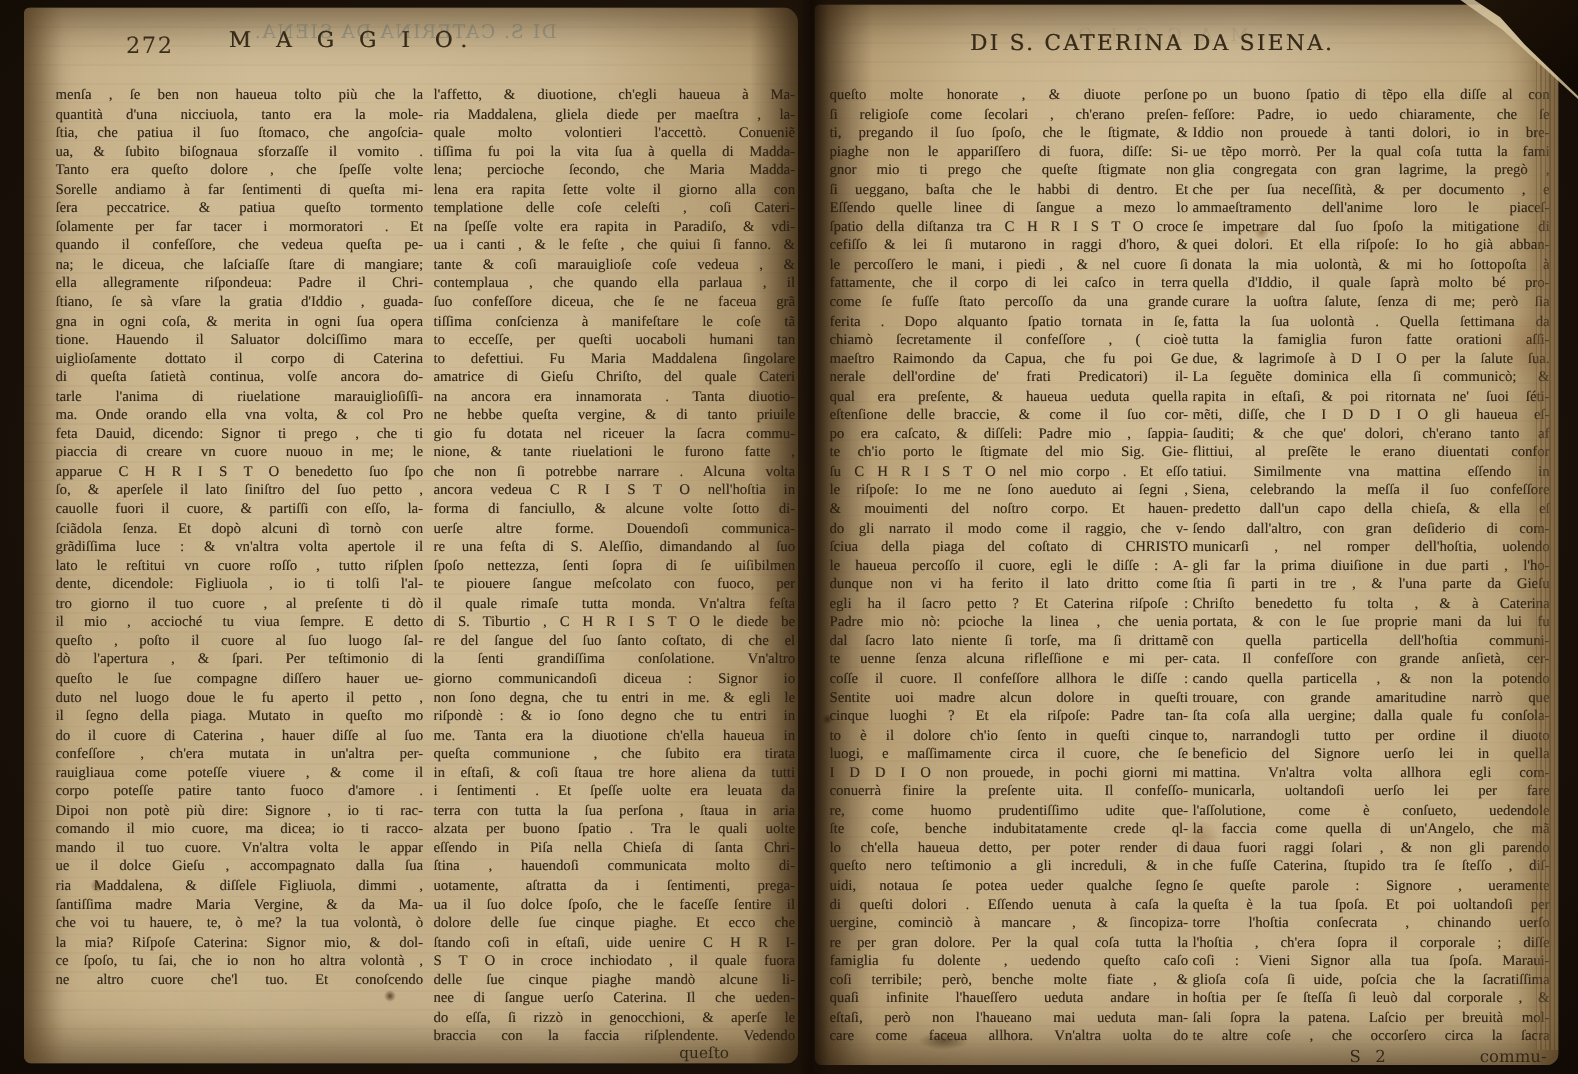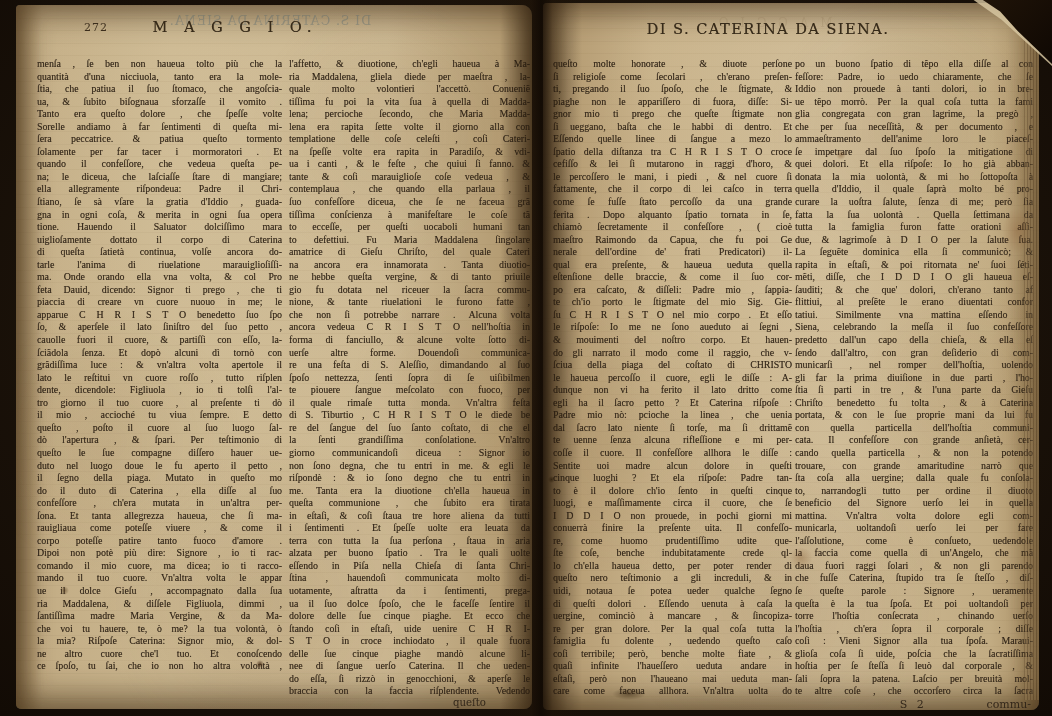--- a/index.html
+++ b/index.html
@@ -37,21 +37,21 @@
     position:absolute;left:500px;top:0;width:82px;height:716px;pointer-events:none;
     background:linear-gradient(90deg, rgba(30,18,6,0) 0%, rgba(30,18,6,.42) 38%, rgba(16,9,3,.78) 50%, rgba(30,18,6,.40) 64%, rgba(30,18,6,0) 100%);
   }
   .col{position:absolute;top:58px;font-size:9.8px;color:var(--ink,#33271a);
        text-shadow:.2px .2px .3px rgba(40,26,10,.45);font-family:Liberation Serif, serif;}
   .tl{height:12.55px;line-height:12.6px;overflow:hidden;text-align:justify;text-align-last:justify;}
   #col1{left:37px;width:245px;}
   #col2{left:289px;width:241px;}
   #col3{left:553px;width:239px;}
   #col4{left:795px;width:238px;}
-  .pagenum{position:absolute;font-size:11px;color:#3b2d1c;letter-spacing:1px;}
+  .pagenum{position:absolute;font-size:15px;color:#3b2d1c;letter-spacing:1px;}
   #pn-left{left:84px;top:21px;}
   #pn-right{left:1024px;top:23px;}
   .runhead{position:absolute;color:#362a19;text-align:center;text-shadow:.3px .3px .4px rgba(40,26,10,.5);}
   #rh-left{left:40px;top:19px;width:390px;font-size:14.5px;letter-spacing:6px;}
   #rh-right{left:553px;top:21px;width:430px;font-size:14.5px;letter-spacing:1.5px;}
   .ghost{position:absolute;transform:scaleX(-1);opacity:.38;filter:blur(.4px);
          text-align:center;pointer-events:none;}
   #ghost-left{left:60px;top:13px;width:420px;font-size:12.5px;letter-spacing:1px;color:var(--ghost_blue,#53666d);}
   #ghost-right{left:600px;top:16px;width:340px;font-size:12px;letter-spacing:4px;color:#7c6545;opacity:.16;}
   #catch-left{position:absolute;left:289px;top:697px;width:241px;font-size:10.2px;
@@ -124,35 +124,34 @@
       <div class="tl">grãdiſſima luce : &amp; vn'altra volta apertole il</div>
       <div class="tl">lato le reſtitui vn cuore roſſo , tutto riſplen</div>
       <div class="tl">dente, dicendole: Figliuola , io ti tolſi l'al-</div>
       <div class="tl">tro giorno il tuo cuore , al preſente ti dò</div>
       <div class="tl">il mio , accioché tu viua ſempre. E detto</div>
       <div class="tl">queſto , poſto il cuore al ſuo luogo ſal-</div>
       <div class="tl">dò l'apertura , &amp; ſpari. Per teſtimonio di</div>
       <div class="tl">queſto le ſue compagne diſſero hauer ue-</div>
       <div class="tl">duto nel luogo doue le fu aperto il petto ,</div>
       <div class="tl">il ſegno della piaga. Mutato in queſto mo</div>
-      <div class="tl">do il duto di Caterina , ella diſſe al ſuo</div>
+      <div class="tl">do il cuore di Caterina , hauer diſſe al ſuo</div>
       <div class="tl">confeſſore , ch'era mutata in un'altra per-</div>
-      <div class="tl">ſona. Et tanta allegrezza haueua, che ſi ma-</div>
       <div class="tl">rauigliaua come poteſſe viuere , &amp; come il</div>
       <div class="tl">corpo poteſſe patire tanto fuoco d'amore .</div>
       <div class="tl">Dipoi non potè più dire: Signore , io ti rac-</div>
       <div class="tl">comando il mio cuore, ma dicea; io ti racco-</div>
       <div class="tl">mando il tuo cuore. Vn'altra volta le appar</div>
       <div class="tl">ue il dolce Gieſu , accompagnato dalla ſua</div>
       <div class="tl">ria Maddalena, &amp; diſſele Figliuola, dimmi ,</div>
       <div class="tl">ſantiſſima madre Maria Vergine, &amp; da Ma-</div>
       <div class="tl">che voi tu hauere, te, ò me? la tua volontà, ò</div>
       <div class="tl">la mia? Riſpoſe Caterina: Signor mio, &amp; dol-</div>
+      <div class="tl">ce ſpoſo, tu ſai, che io non ho altra volontà ,</div>
       <div class="tl">ne altro cuore che'l tuo. Et conoſcendo</div>
-      <div class="tl">ce ſpoſo, tu ſai, che io non ho altra volontà ,</div>
     </div>
   <div id="col2" class="col">
       <div class="tl">l'affetto, &amp; diuotione, ch'egli haueua à Ma-</div>
       <div class="tl">ria Maddalena, gliela diede per maeſtra , la-</div>
       <div class="tl">quale molto volontieri l'accettò. Conueniẽ</div>
       <div class="tl">tiſſima fu poi la vita ſua à quella di Madda-</div>
       <div class="tl">lena; percioche ſecondo, che Maria Madda-</div>
       <div class="tl">lena era rapita ſette volte il giorno alla con</div>
       <div class="tl">templatione delle coſe celeſti , coſi Cateri-</div>
       <div class="tl">na ſpeſſe volte era rapita in Paradiſo, &amp; vdi-</div>
@@ -283,21 +282,21 @@
       <div class="tl">ſtia ſi parti in tre , &amp; l'una parte da Gieſu</div>
       <div class="tl">Chriſto benedetto fu tolta , &amp; à Caterina</div>
       <div class="tl">portata, &amp; con le ſue proprie mani da lui fu</div>
       <div class="tl">con quella particella dell'hoſtia communi-</div>
       <div class="tl">cata. Il confeſſore con grande anſietà, cer-</div>
       <div class="tl">cando quella particella , &amp; non la potendo</div>
       <div class="tl">trouare, con grande amaritudine narrò que</div>
       <div class="tl">ſta coſa alla uergine; dalla quale fu conſola-</div>
       <div class="tl">to, narrandogli tutto per ordine il diuoto</div>
       <div class="tl">beneficio del Signore uerſo lei in quella</div>
-      <div class="tl">mattina. Vn'altra volta dolore egli com-</div>
+      <div class="tl">mattina. Vn'altra volta allhora egli com-</div>
       <div class="tl">municarla, uoltandoſi uerſo lei per fare</div>
       <div class="tl">l'aſſolutione, come è conſueto, uedendole</div>
       <div class="tl">la faccia come quella di un'Angelo, che mã</div>
       <div class="tl">daua fuori raggi ſolari , &amp; non gli parendo</div>
       <div class="tl">che fuſſe Caterina, ſtupido tra ſe ſteſſo , diſ-</div>
       <div class="tl">ſe queſte parole : Signore , ueramente</div>
       <div class="tl">queſta è la tua ſpoſa. Et poi uoltandoſi per</div>
       <div class="tl">torre l'hoſtia conſecrata , chinando uerſo</div>
       <div class="tl">l'hoſtia , ch'era ſopra il corporale ; diſſe</div>
       <div class="tl">coſi : Vieni Signor alla tua ſpoſa. Maraui-</div>

